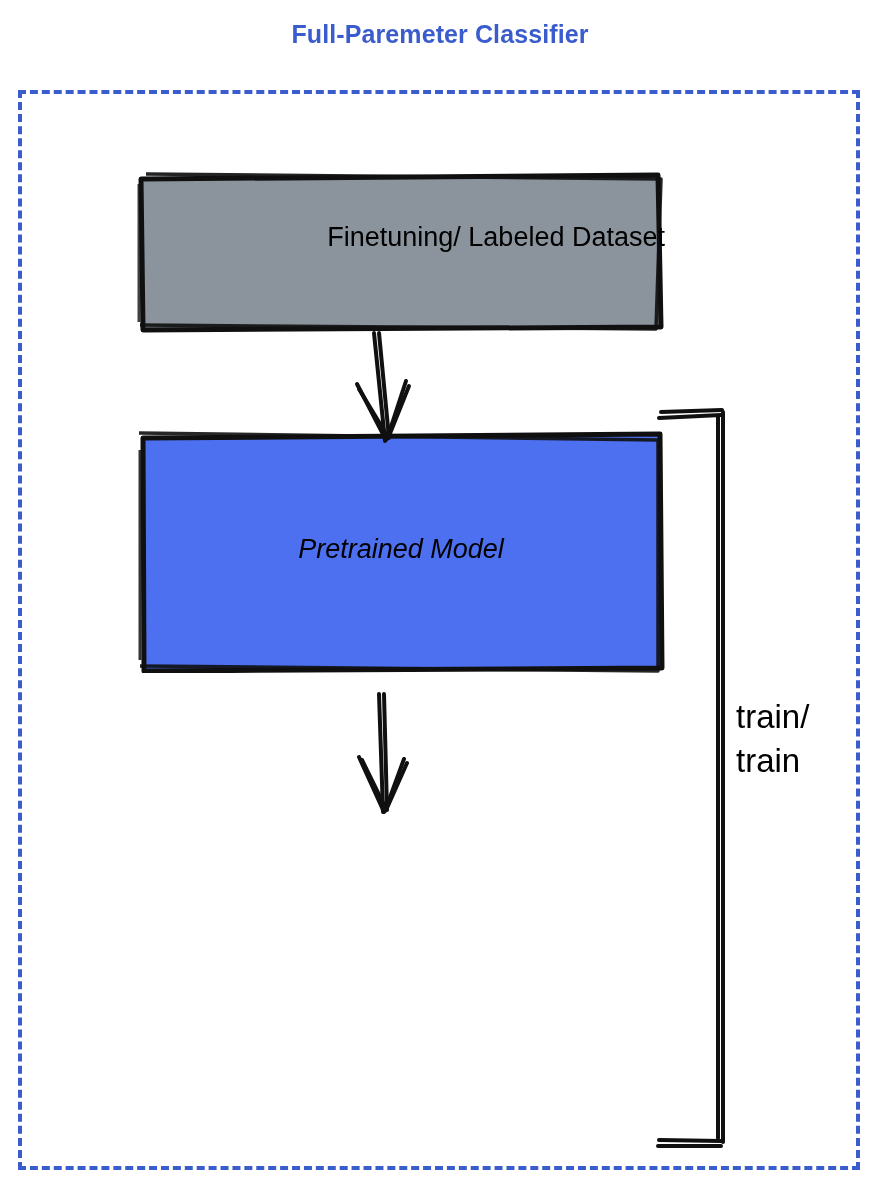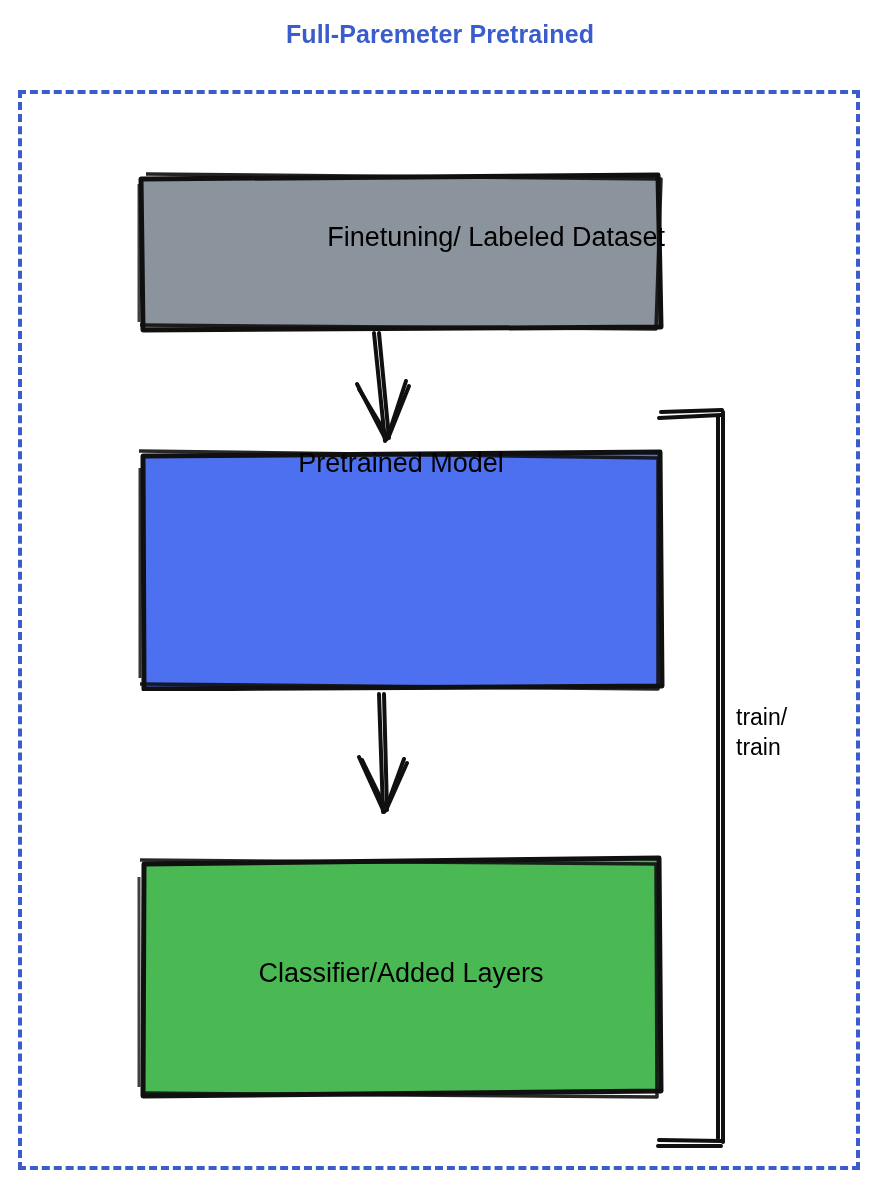--- a/index.html
+++ b/index.html
@@ -78,24 +78,25 @@
     top: 170px;
     width: 528px;
     height: 163px;
     align-items: flex-start;
     justify-content: flex-end;
   }
   #box-dataset .box-label { padding-top: 52px; }
 
   #box-pretrained {
     left: 137px;
-    top: 448px;
+    top: 430px;
     width: 528px;
     height: 243px;
-    align-items: flex-start;
+    align-items: center;
+    font-style: italic;
   }
   #box-pretrained .box-label { padding-bottom: 4px; }
 
   #box-classifier {
     left: 137px;
     top: 855px;
     width: 528px;
     height: 244px;
     align-items: center;
   }
@@ -112,33 +113,32 @@
     z-index: 2;
   }
 
   
   #loop-label {
     position: absolute;
     left: 736px;
     top: 695px;
     width: 110px;
     font-family: "Liberation Sans", sans-serif;
-    font-size: 23px;
+    font-size: 33px;
     line-height: 1.32;
     color: #000000;
-    margin-top: 7px;
   }
   #loop-label span { display: block; }
 </style>
 </head>
 <body>
 
 <div id="canvas">
 
-  <div id="diagram-title">Full-Paremeter Pretrained</div>
+  <div id="diagram-title">Full-Paremeter Classifier</div>
 
   <div id="outer-container"></div>
 
   <div class="proc-box" id="box-dataset">
     <svg class="box-fill" viewBox="0 0 528 163" preserveAspectRatio="none">
       <path d="M4,9 L521,5 L524,157 L6,160 Z" fill="#8b939c"></path>
       <path d="M4,9 L521,5 L524,157 L6,160 Z" fill="none" stroke="#101010" stroke-width="5" stroke-linejoin="round"></path>
       <path d="M9,4 L524,9 L519,159 L3,155" fill="none" stroke="#101010" stroke-width="3.5" stroke-linejoin="round" opacity="0.92"></path>
       <path d="M2,14 L2,152" fill="none" stroke="#101010" stroke-width="3" opacity="0.8"></path>
     </svg>
@@ -148,29 +148,20 @@
   <div class="proc-box" id="box-pretrained">
     <svg class="box-fill" viewBox="0 0 528 243" preserveAspectRatio="none">
       <path d="M6,8 L523,4 L525,238 L7,241 Z" fill="#4d70f0"></path>
       <path d="M6,8 L523,4 L525,238 L7,241 Z" fill="none" stroke="#101010" stroke-width="5" stroke-linejoin="round"></path>
       <path d="M2,3 L521,10 L521,241 L3,236" fill="none" stroke="#101010" stroke-width="3.5" stroke-linejoin="round" opacity="0.9"></path>
       <path d="M3,20 L3,230" fill="none" stroke="#101010" stroke-width="3" opacity="0.85"></path>
     </svg>
     <span class="box-label">Pretrained Model</span>
   </div>
 
-  <div class="proc-box" id="box-classifier">
-    <svg class="box-fill" viewBox="0 0 528 244" preserveAspectRatio="none">
-      <path d="M7,9 L522,3 L524,236 L6,241 Z" fill="#4ab953"></path>
-      <path d="M7,9 L522,3 L524,236 L6,241 Z" fill="none" stroke="#101010" stroke-width="5" stroke-linejoin="round"></path>
-      <path d="M3,5 L519,9 L520,242 L4,238" fill="none" stroke="#101010" stroke-width="3.5" stroke-linejoin="round" opacity="0.9"></path>
-      <path d="M2,22 L2,232" fill="none" stroke="#101010" stroke-width="3" opacity="0.8"></path>
-    </svg>
-    <span class="box-label">Classifier/Added Layers</span>
-  </div>
 
   <svg id="connectors" viewBox="0 0 880 1200">
 
     <g fill="none" stroke="#101010" stroke-width="4" stroke-linecap="round" stroke-linejoin="round">
       <path d="M374,333 L385,441"></path>
       <path d="M379,333 L389,438"></path>
       <path d="M357,384 L386,440"></path>
       <path d="M359,389 L388,437"></path>
       <path d="M406,381 L387,439"></path>
       <path d="M409,386 L389,436"></path>

